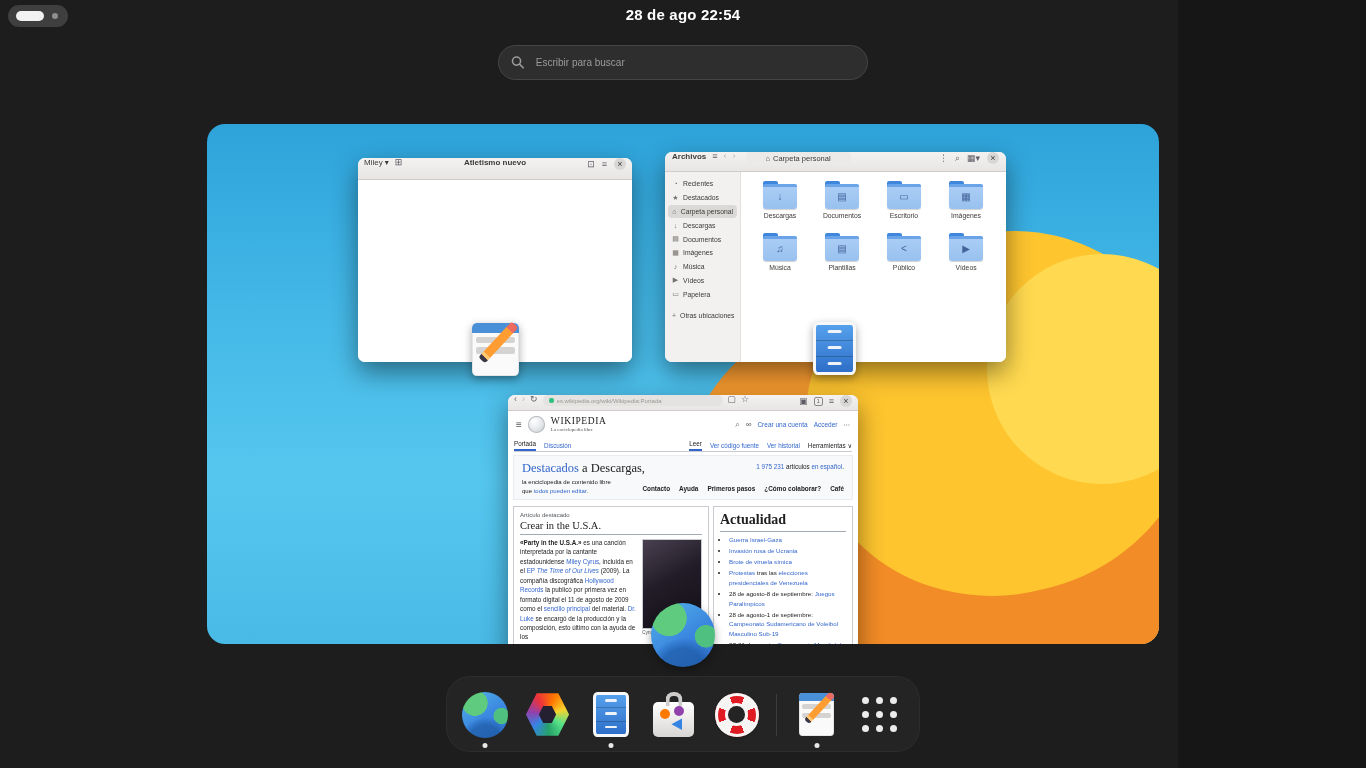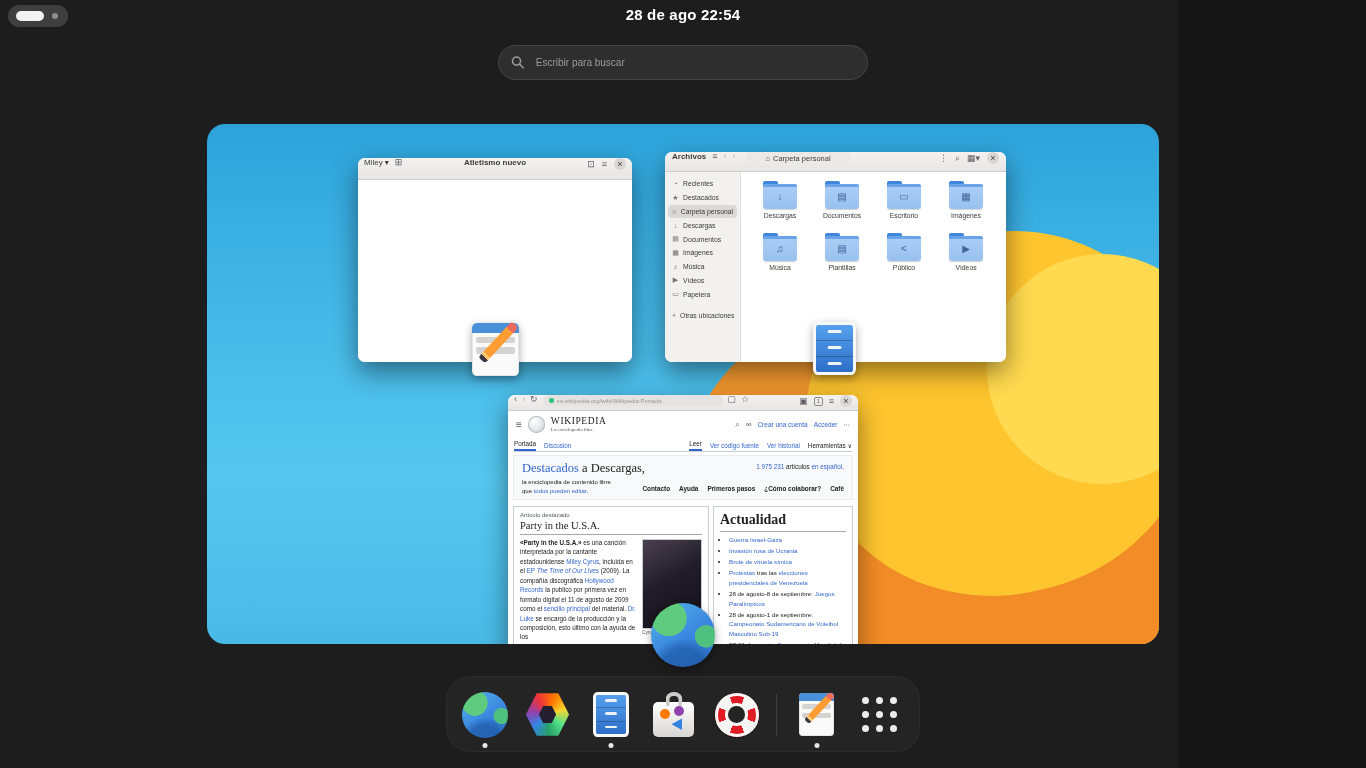--- a/index.html
+++ b/index.html
@@ -371,21 +371,21 @@
           <div class="banner-links">
             <span>Contacto</span>
             <span>Ayuda</span>
             <span>Primeros pasos</span>
             <span>¿Cómo colaborar?</span>
             <span>Café</span>
           </div>
         </div>
         <div class="wbox" id="featured-box">
           <div class="feat-kicker">Artículo destacado</div>
-          <div class="feat-title">Party in the U.S.A.</div>
+          <div class="feat-title">Crear in the U.S.A.</div>
           <div class="feat-body">
             <span class="feat-fig">
               <span class="feat-img" style="display:block;"></span>
               <span class="feat-cap" style="display:block;">Cyrus interpretando el tema</span>
             </span>
             <span><span class="bb">«Party in the U.S.A.»</span><span> es una canción interpretada por la cantante estadounidense </span><span class="lnk">Miley Cyrus</span><span>, incluida en el </span><span class="lnk">EP</span><span> </span><span class="lnk ii">The Time of Our Lives</span><span> (2009). La compañía discográfica </span><span class="lnk">Hollywood Records</span><span> la publicó por primera vez en formato digital el 11 de agosto de 2009 como el </span><span class="lnk">sencillo principal</span><span> del material. </span><span class="lnk">Dr. Luke</span><span> se encargó de la producción y la composición, esto último con la ayuda de los </span></span>
           </div>
         </div>
         <div class="wbox" id="news-box">
           <div class="news-title">Actualidad</div>

